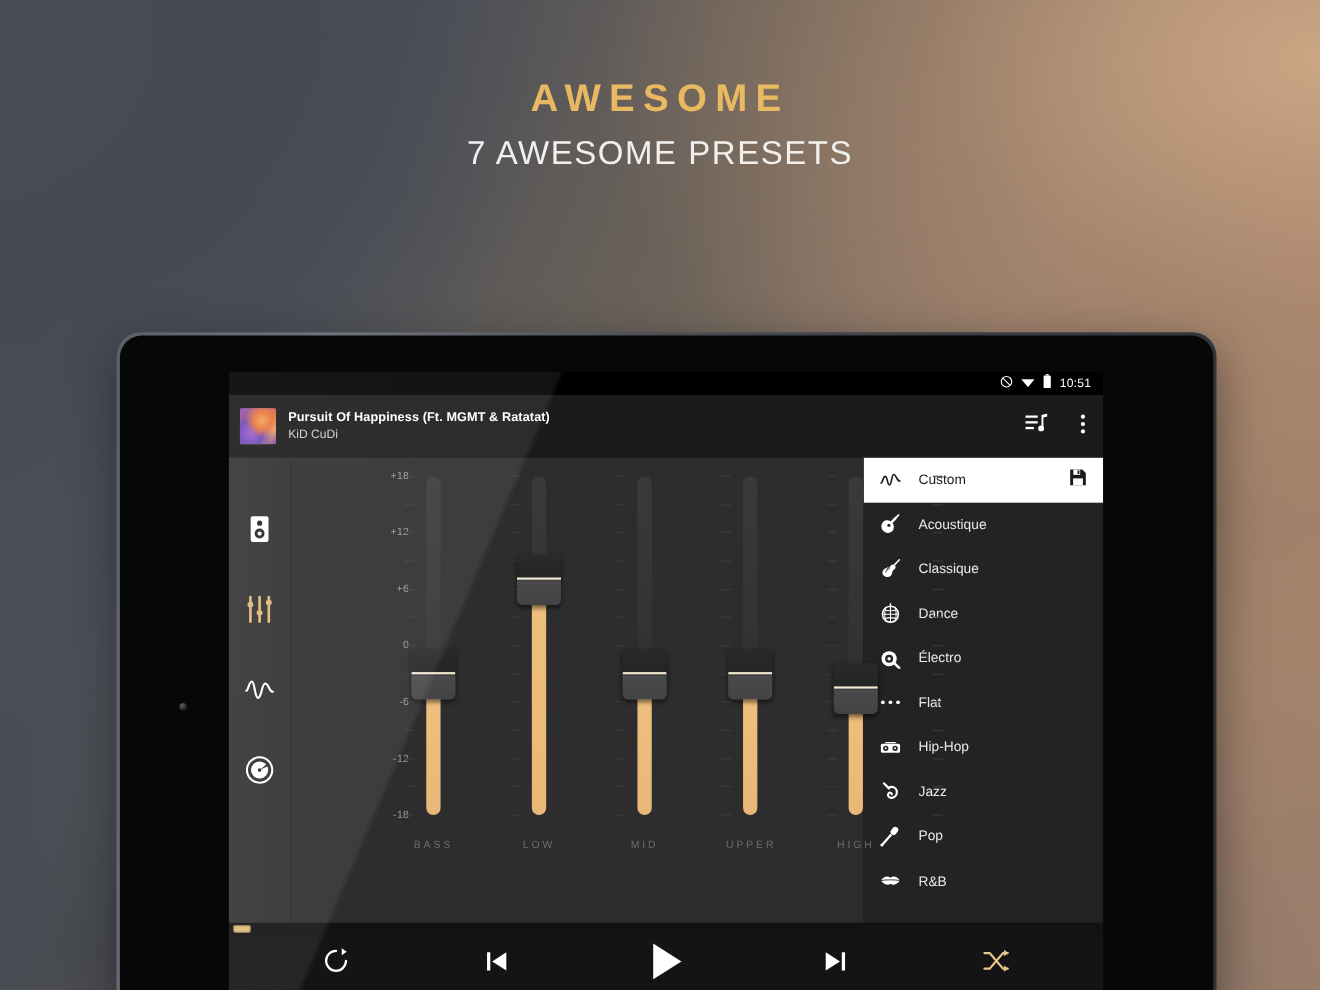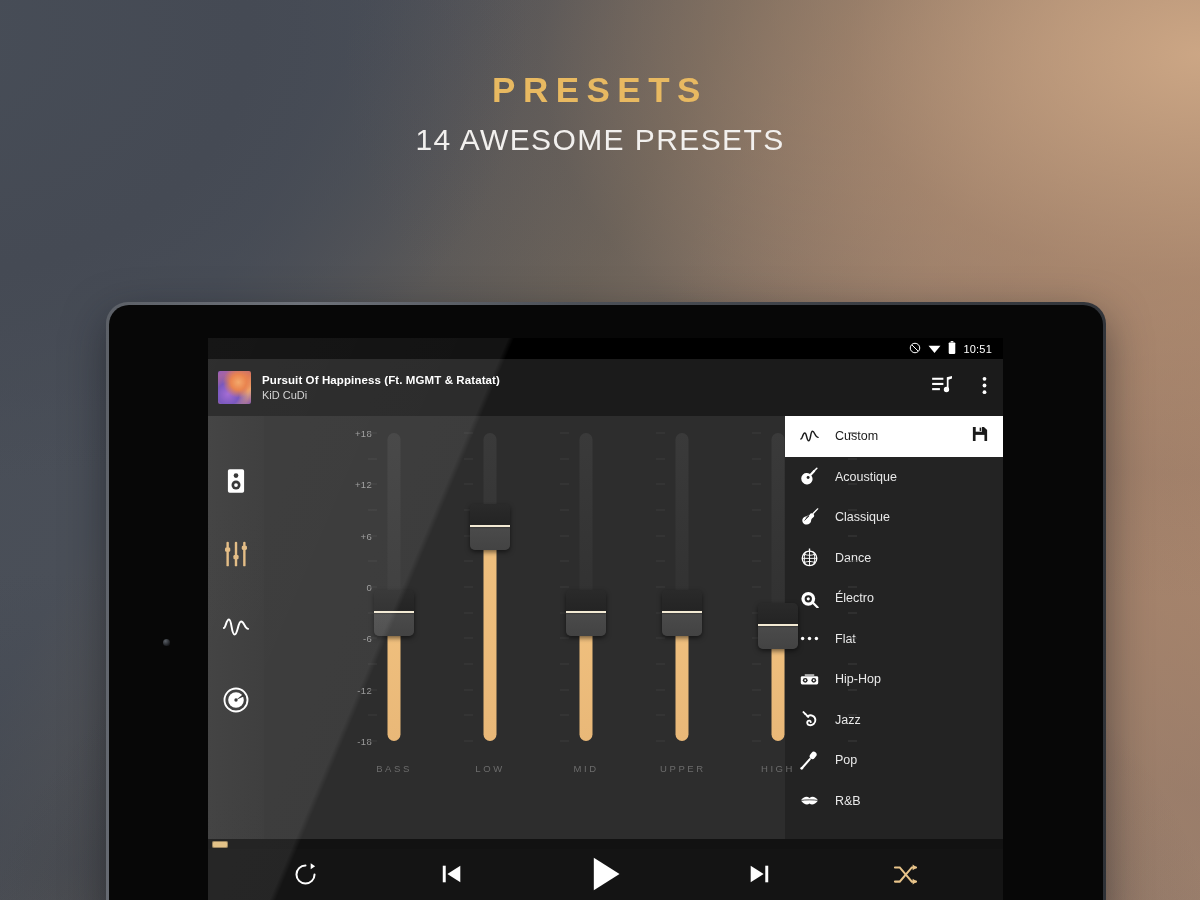--- a/index.html
+++ b/index.html
@@ -182,22 +182,22 @@
     background:linear-gradient(113deg, rgba(255,255,255,0.085) 0%, rgba(255,255,255,0.075) 29%, rgba(255,255,255,0) 29.6%);
   }
 </style>
 </head>
 <body>
 
 <div id="bg"></div>
 <div id="bg-vig"></div>
 
 <div id="promo">
-  <div id="promo-title">PRESETS</div>
-  <div id="promo-sub">14 AWESOME PRESETS</div>
+  <div id="promo-title">AWESOME</div>
+  <div id="promo-sub">7 AWESOME PRESETS</div>
 </div>
 
 <div id="tablet">
   <div id="tablet-inner">
     <div id="camera"></div>
 
     <div id="screen">
 
       <div id="statusbar">
         <span>

